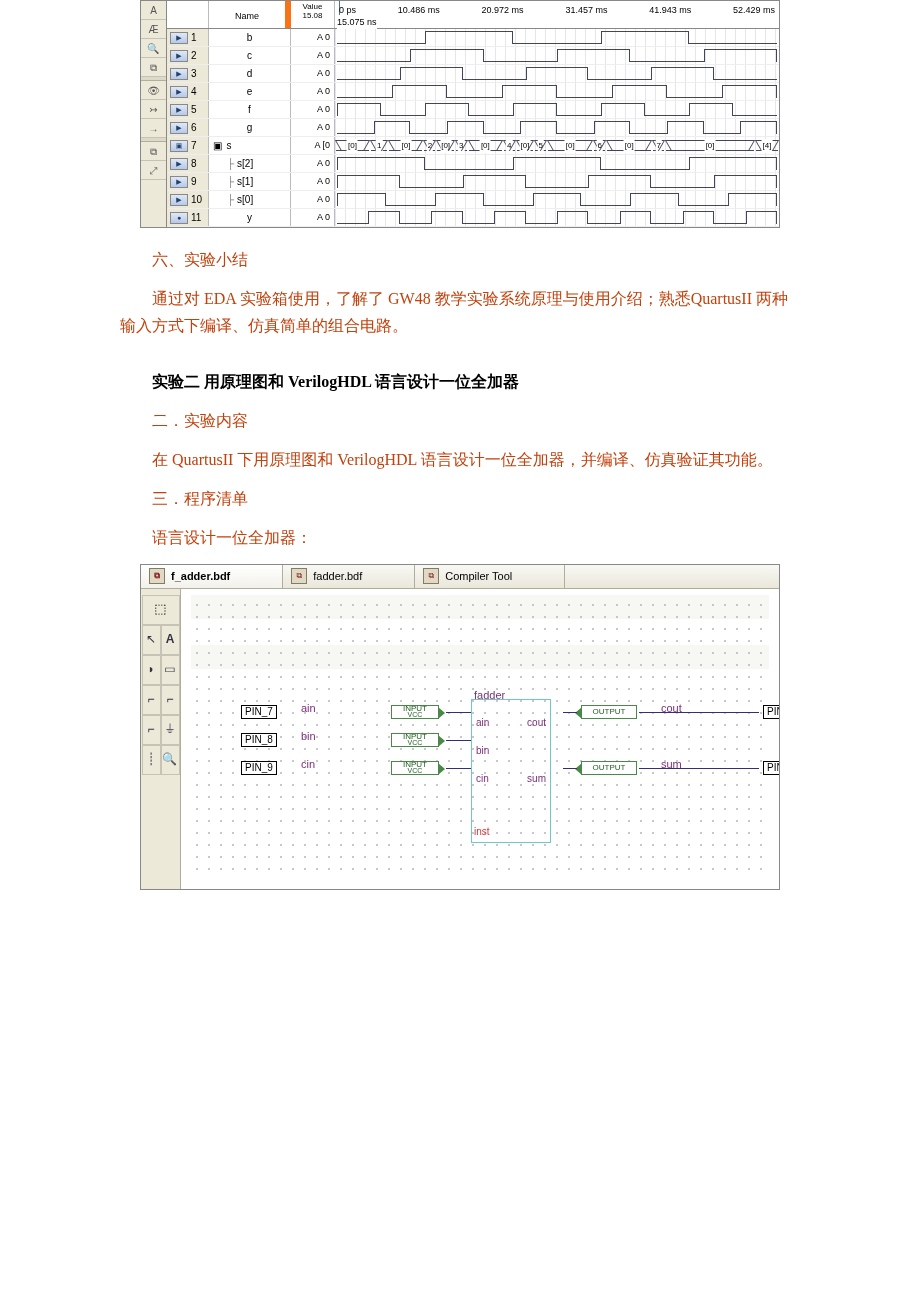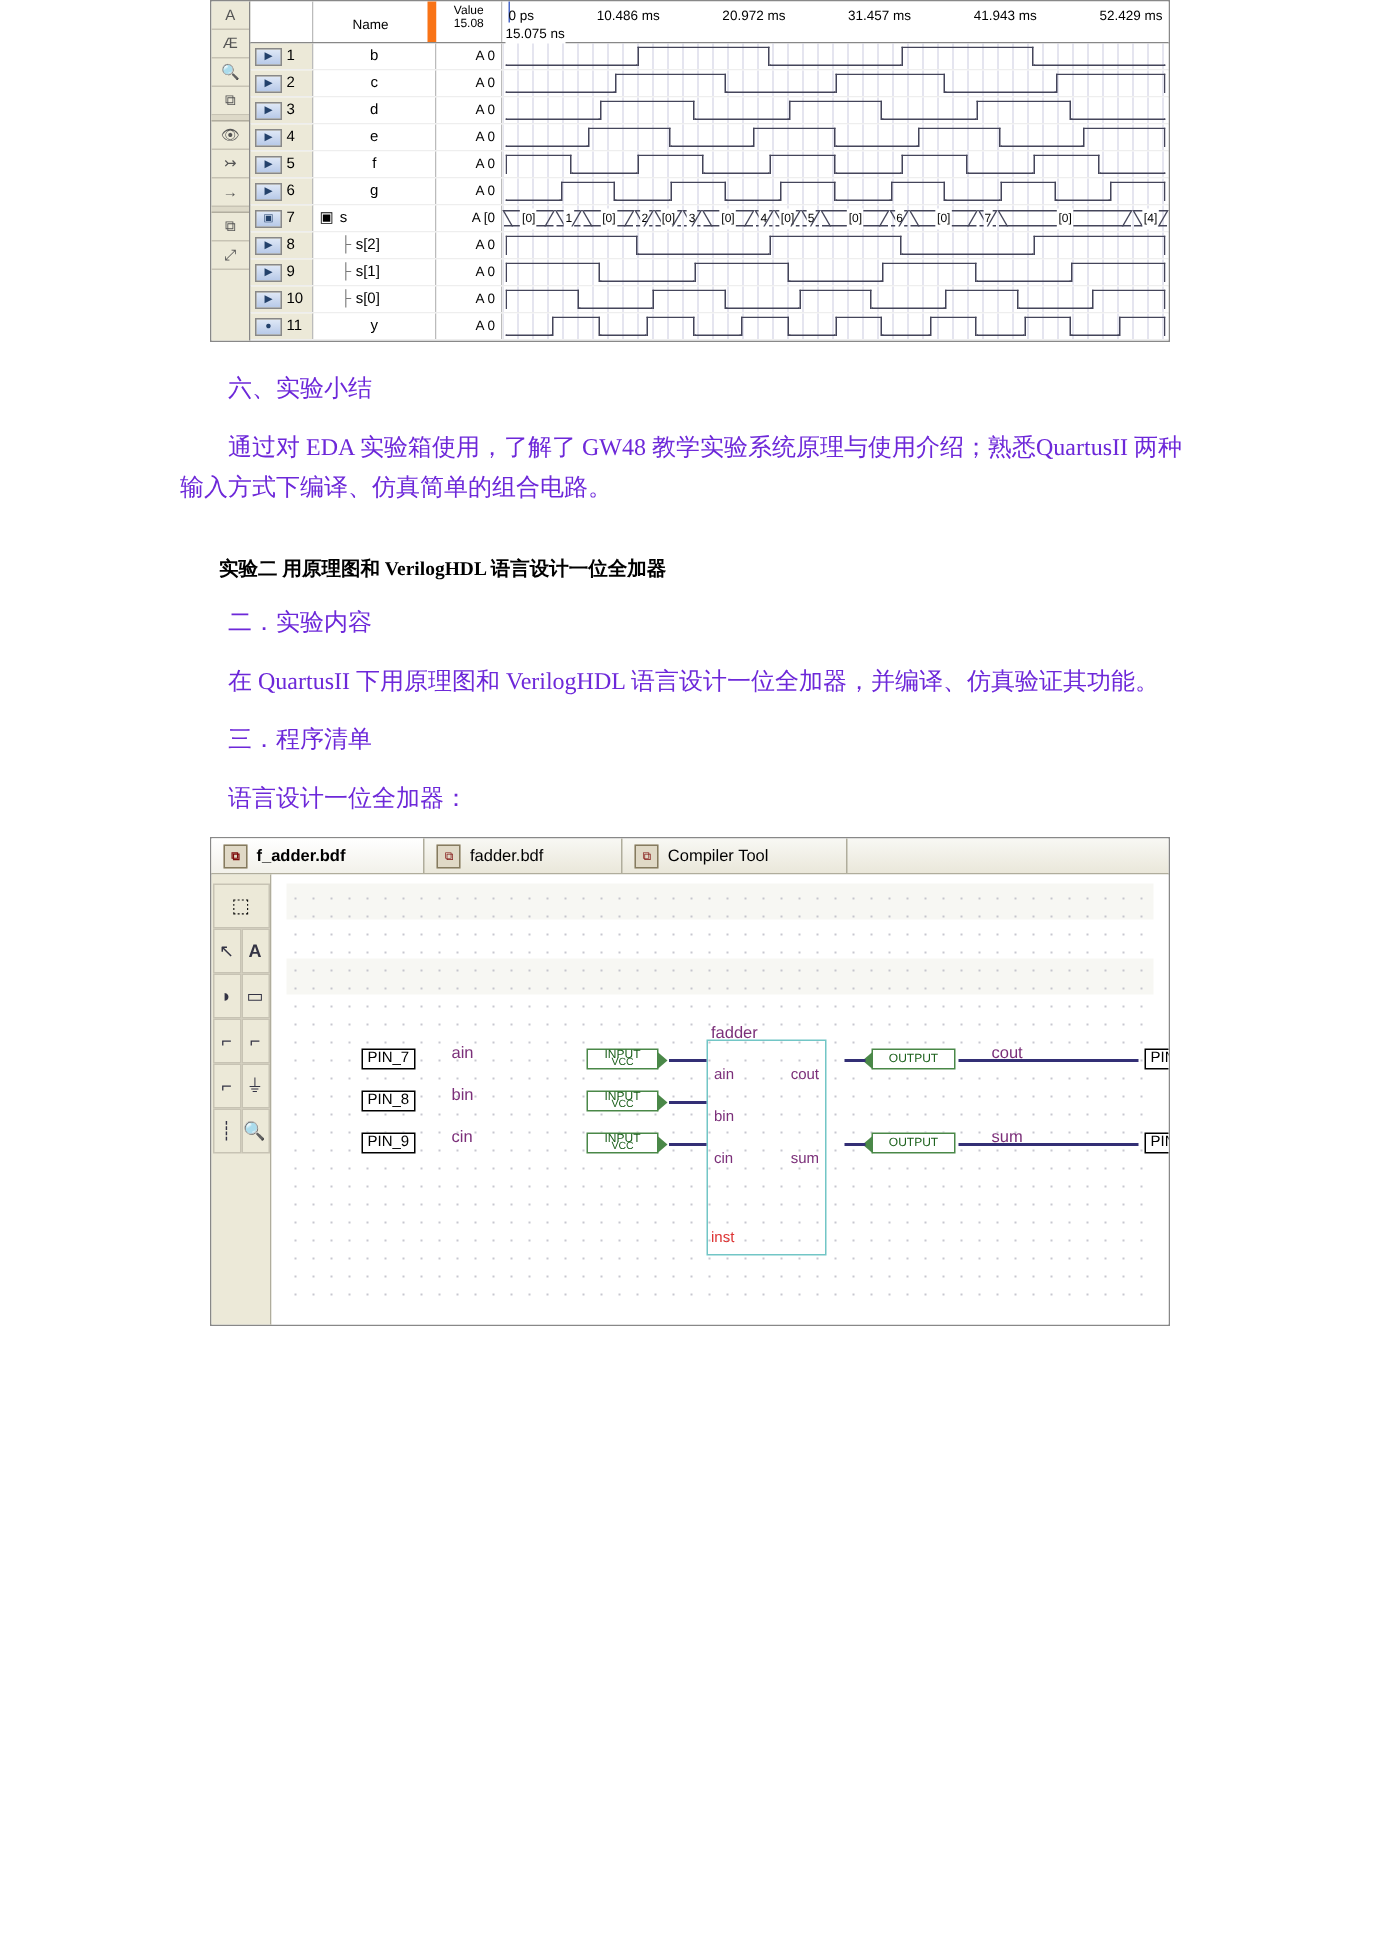--- a/index.html
+++ b/index.html
@@ -1,20 +1,20 @@
 <!DOCTYPE html>
 <html><head>
   <meta charset="utf-8">
   <style>
     * { box-sizing: border-box; margin: 0; padding: 0; }
     body { background: #ffffff; font-family: "SimSun", "宋体", serif; font-size: 16px; line-height: 1.7; width: 920px; }
     
     .content-text { padding: 0 120px; }
-    .content-text p { margin: 12px 0; color: #6d28d9; }
-    .content-text h3 { font-family: "SimSun", "宋体", serif; font-weight: bold; margin: 28px 0 12px 0; font-size: 13px; }
+    .content-text p { margin: 12px 0; color: #c2410c; }
+    .content-text h3 { font-family: "SimSun", "宋体", serif; font-weight: bold; margin: 28px 0 12px 0; font-size: 16px; }
     .indent { text-indent: 2em; }
     
     .watermark { position: absolute; top: 615px; left: 150px; font-size: 48px; font-family: Arial, sans-serif; color: rgba(200,200,200,0.6); letter-spacing: 2px; pointer-events: none; }
     
     
     .wave-wrap { margin: 0 140px 18px 140px; border: 1px solid #888; background: #fff; display: flex; font-family: Verdana, Tahoma, sans-serif; font-size: 9px; color: #000; position: relative; }
     .wave-tools { width: 26px; background: #ece9d8; border-right: 1px solid #888; display: flex; flex-direction: column; }
     .wave-tools .tool { height: 19px; border-bottom: 1px solid #c7c3b4; display: flex; align-items: center; justify-content: center; font-size: 10px; color: #555; }
     .wave-tools .sep { height: 4px; background: #ddd9c8; border-bottom: 1px solid #b2ae9f; }
     

